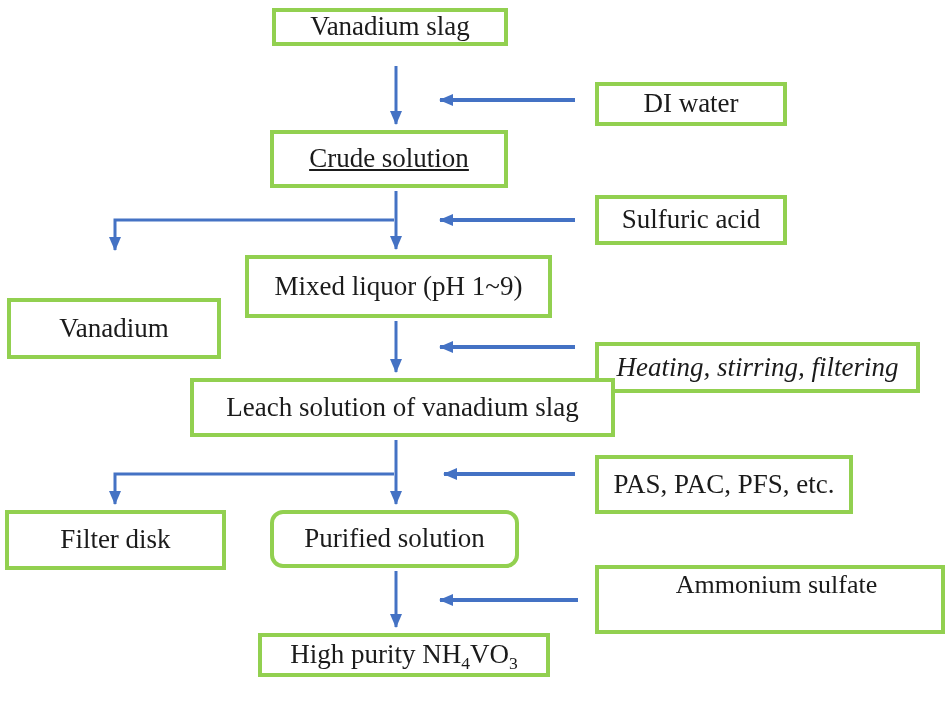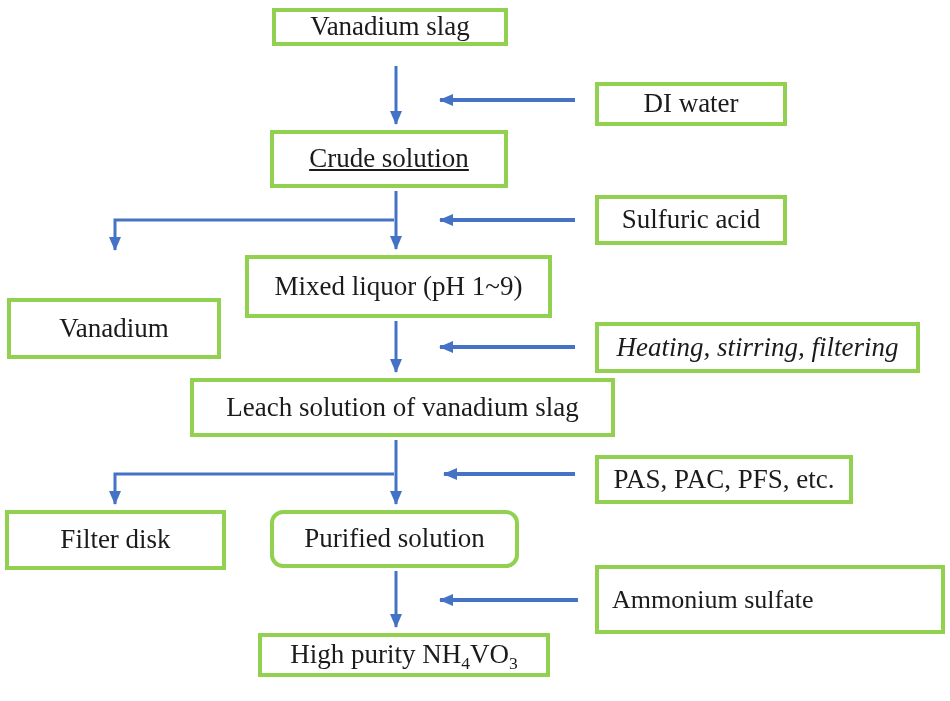--- a/index.html
+++ b/index.html
@@ -27,23 +27,23 @@
     border: 4px solid var(--box-border);
     background: #ffffff;
     display: flex;
     align-items: center;
     justify-content: center;
     font-size: 27px;
     line-height: 1.15;
     text-align: center;
     white-space: nowrap;
   }
-  .node.italic { font-style: italic; }
+  .node.italic { font-style: italic; margin-top: 20px; }
   .node.two-line {
-    flex-direction: column;
+    flex-direction: row;
     align-items: flex-start;
     justify-content: center;
     text-align: left;
     padding-left: 13px;
     font-size: 26px;
     line-height: 32px;
   }
   .node.two-line .line2 { font-style: italic; }
   sub { font-size: 0.65em; line-height: 0; }
 </style>
@@ -102,21 +102,21 @@
   </div>
 
   <div class="node italic" style="left:595px; top:322px; width:325px; height:51px;">
     <span>Heating, stirring, filtering</span>
   </div>
 
   <div class="node" style="left:190px; top:378px; width:425px; height:59px;">
     <span>Leach solution of vanadium slag</span>
   </div>
 
-  <div class="node" style="left:595px; top:455px; width:258px; height:49px;">
+  <div class="node" style="left:595px; top:455px; width:258px; height:59px;">
     <span>PAS, PAC, PFS, etc.</span>
   </div>
 
   <div class="node" style="left:5px; top:510px; width:221px; height:60px;">
     <span>Filter disk</span>
   </div>
 
   <div class="node" style="left:270px; top:510px; width:249px; height:58px;border-radius:13px;">
     <span>Purified solution</span>
   </div>

